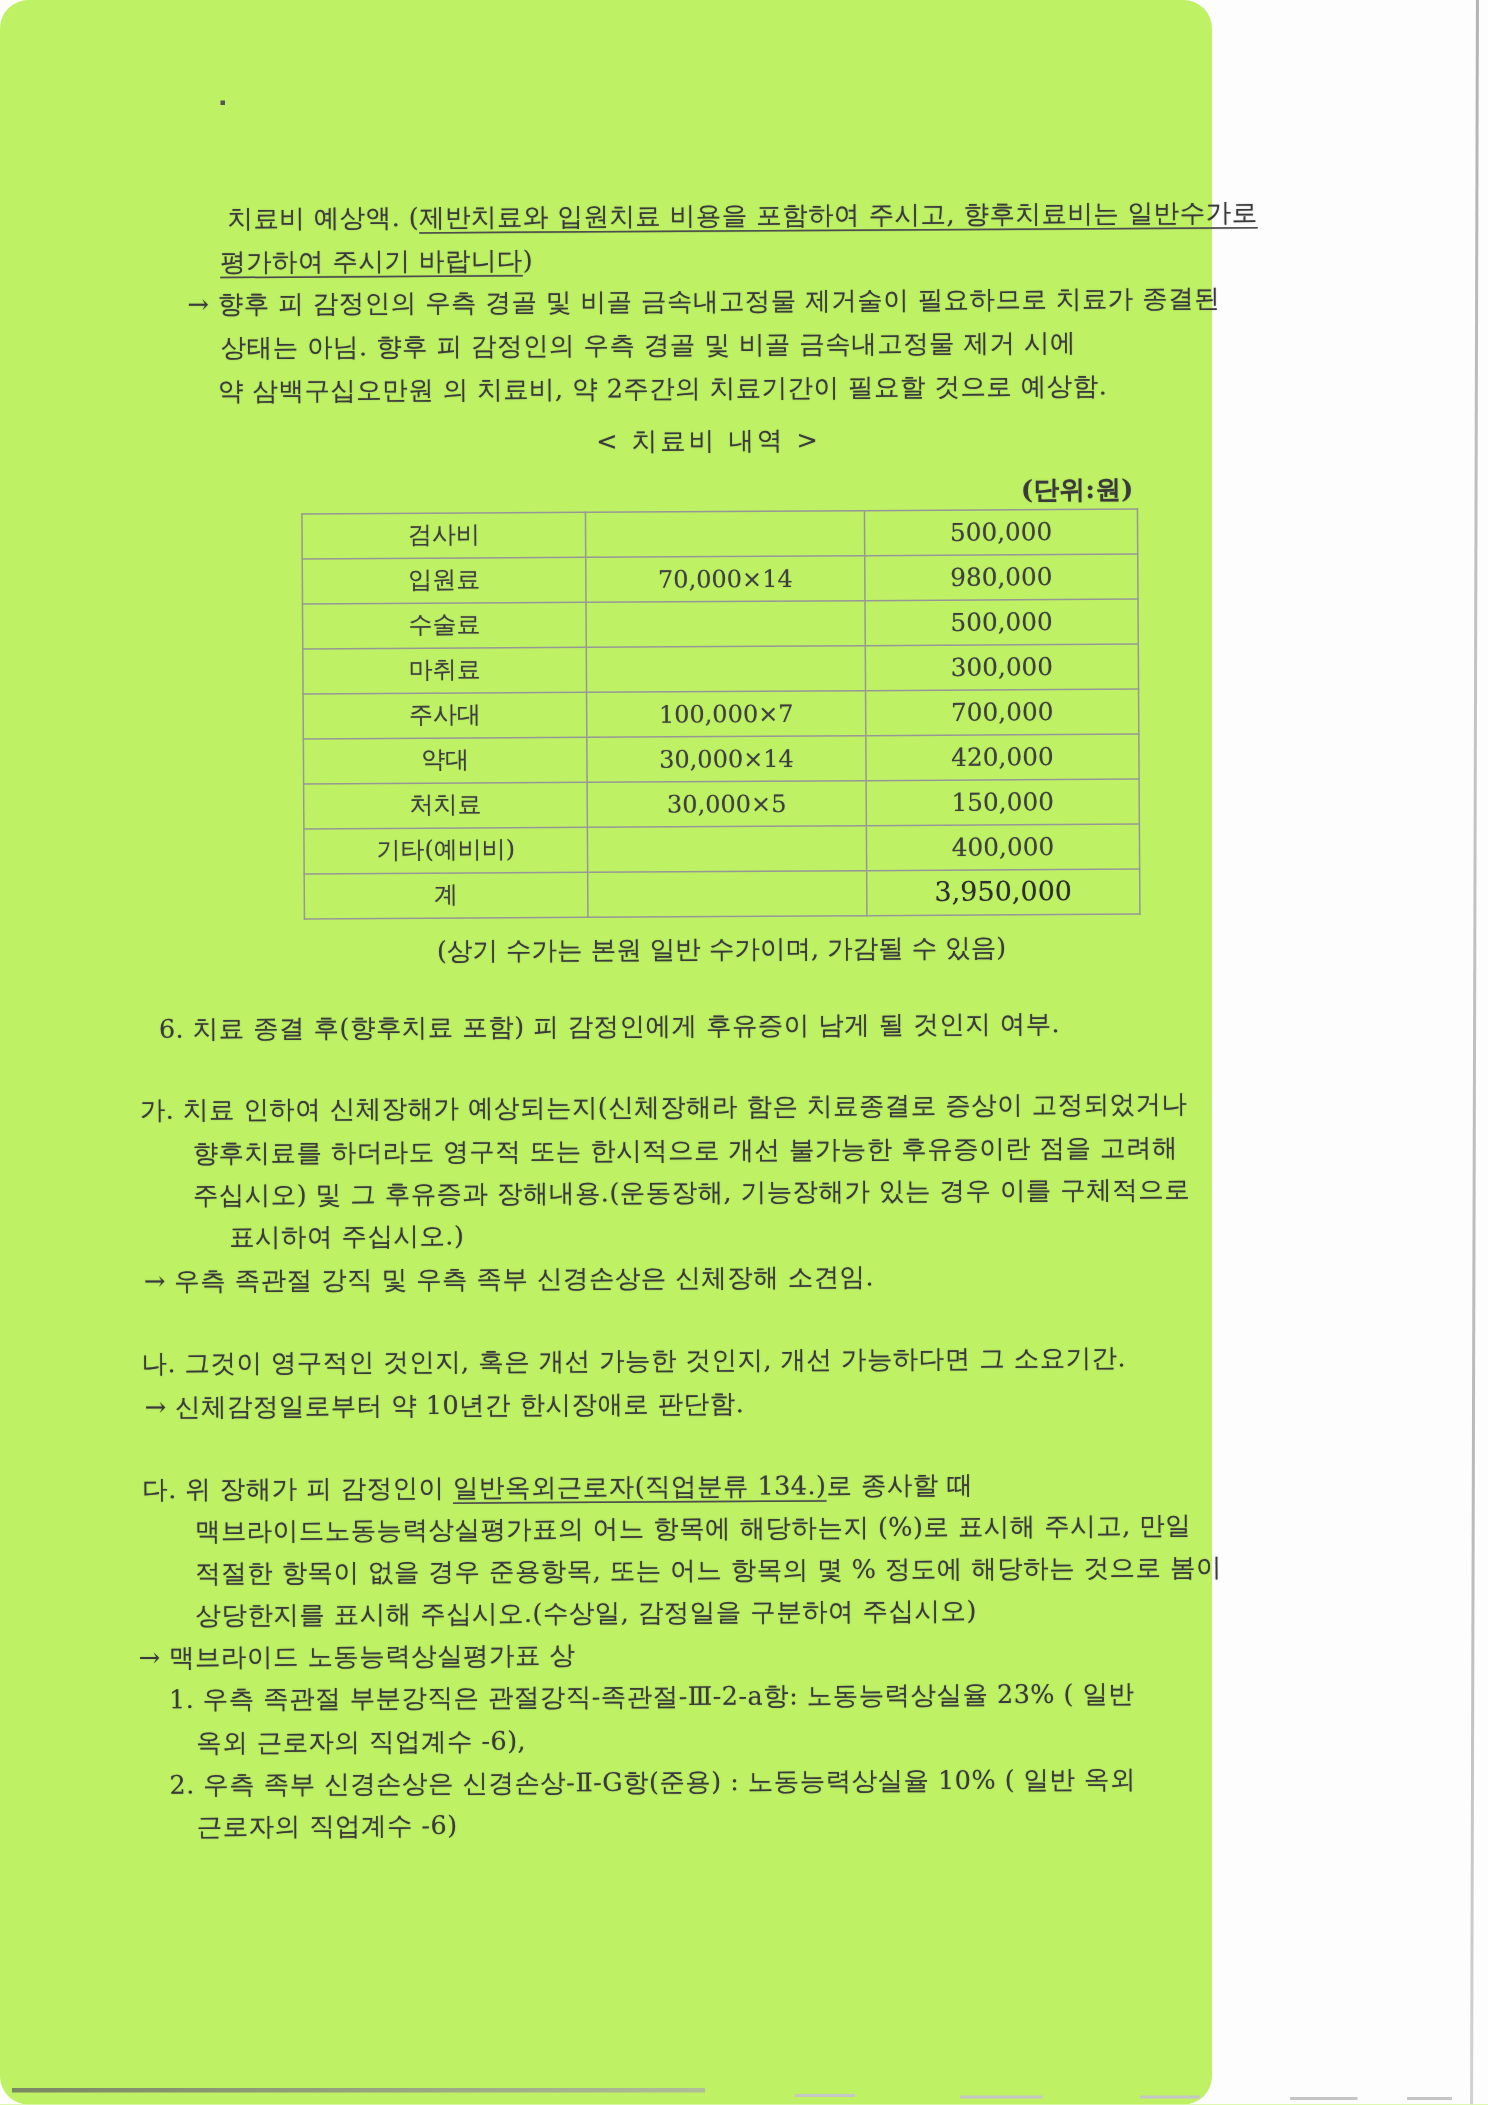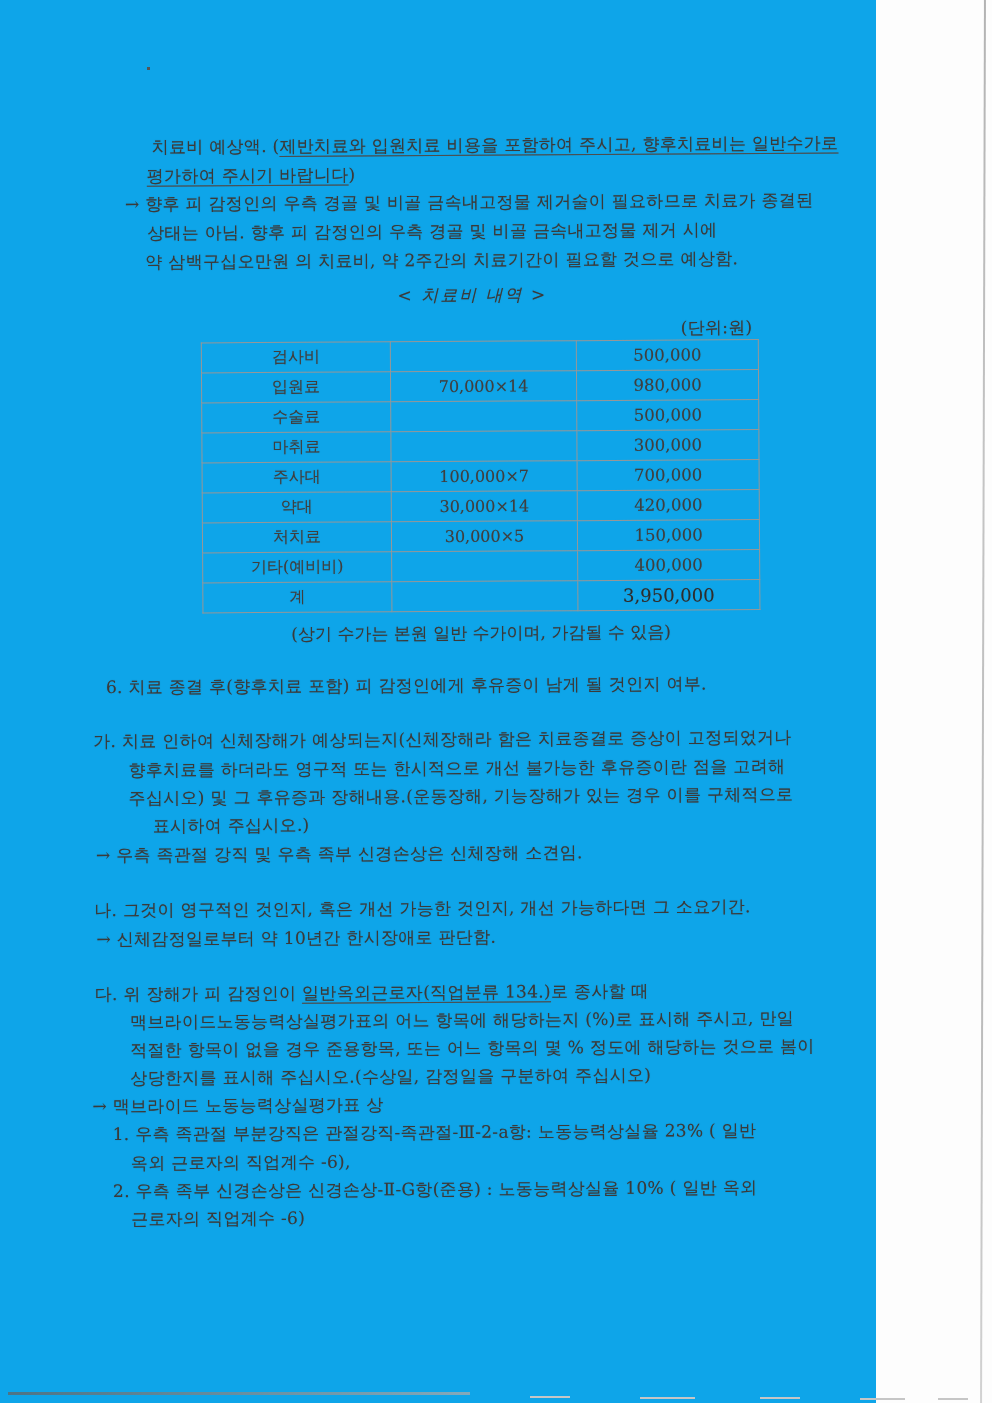--- a/index.html
+++ b/index.html
@@ -3,22 +3,23 @@
 <meta charset="utf-8">
 <style>
   html,body { margin:0; padding:0; }
   body {
     width:992px; height:1403px;
     background:#fdfdfd;
     font-family:"DejaVu Serif","Liberation Serif",serif;
     overflow:hidden;
   }
   .page {
-    position:relative; width:876px; height:1403px;
-    background:#0ea5e9;
+    position:relative; width:808px; height:1403px;
+    background:#bef264;
+    border-radius:19px;
   }
   .content {
     position:absolute; inset:0;
     transform:rotate(-0.35deg);
     transform-origin:50% 50%;
     color:#3a3a3a;
   }
   .line {
     position:absolute;
     font-size:17px;
@@ -92,22 +93,22 @@
   <div class="edge-line"></div>
 
   <div class="content">
 
     <div class="line" style="left:155px; top:134px;"><span>치료비 예상액. (</span><span class="u">제반치료와 입원치료 비용을 포함하여 주시고, 향후치료비는 일반수가로</span></div>
     <div class="line" style="left:150px; top:163px;"><span class="u">평가하여 주시기 바랍니다</span><span>)</span></div>
     <div class="line" style="left:128px; top:191px;">→ 향후 피 감정인의 우측 경골 및 비골 금속내고정물 제거술이 필요하므로 치료가 종결된</div>
     <div class="line" style="left:150px; top:220px;">상태는 아님. 향후 피 감정인의 우측 경골 및 비골 금속내고정물 제거 시에</div>
     <div class="line" style="left:148px; top:249px;">약 삼백구십오만원 의 치료비, 약 2주간의 치료기간이 필요할 것으로 예상함.</div>
 
-    <div class="line" style="left:400px; top:284px; letter-spacing:2px;font-style:italic;">&lt; 치료비 내역 &gt;</div>
-    <div class="line" style="left:683px; top:318px;">(단위:원)</div>
+    <div class="line" style="left:400px; top:284px; letter-spacing:2px;">&lt; 치료비 내역 &gt;</div>
+    <div class="line" style="left:683px; top:318px;font-weight:bold;">(단위:원)</div>
 
     <table class="cost-table">
       <colgroup>
           <col style="width:189px">
           <col style="width:186px">
           <col style="width:182px">
         </colgroup>
       <tbody>
           <tr>
         <td>검사비</td>

